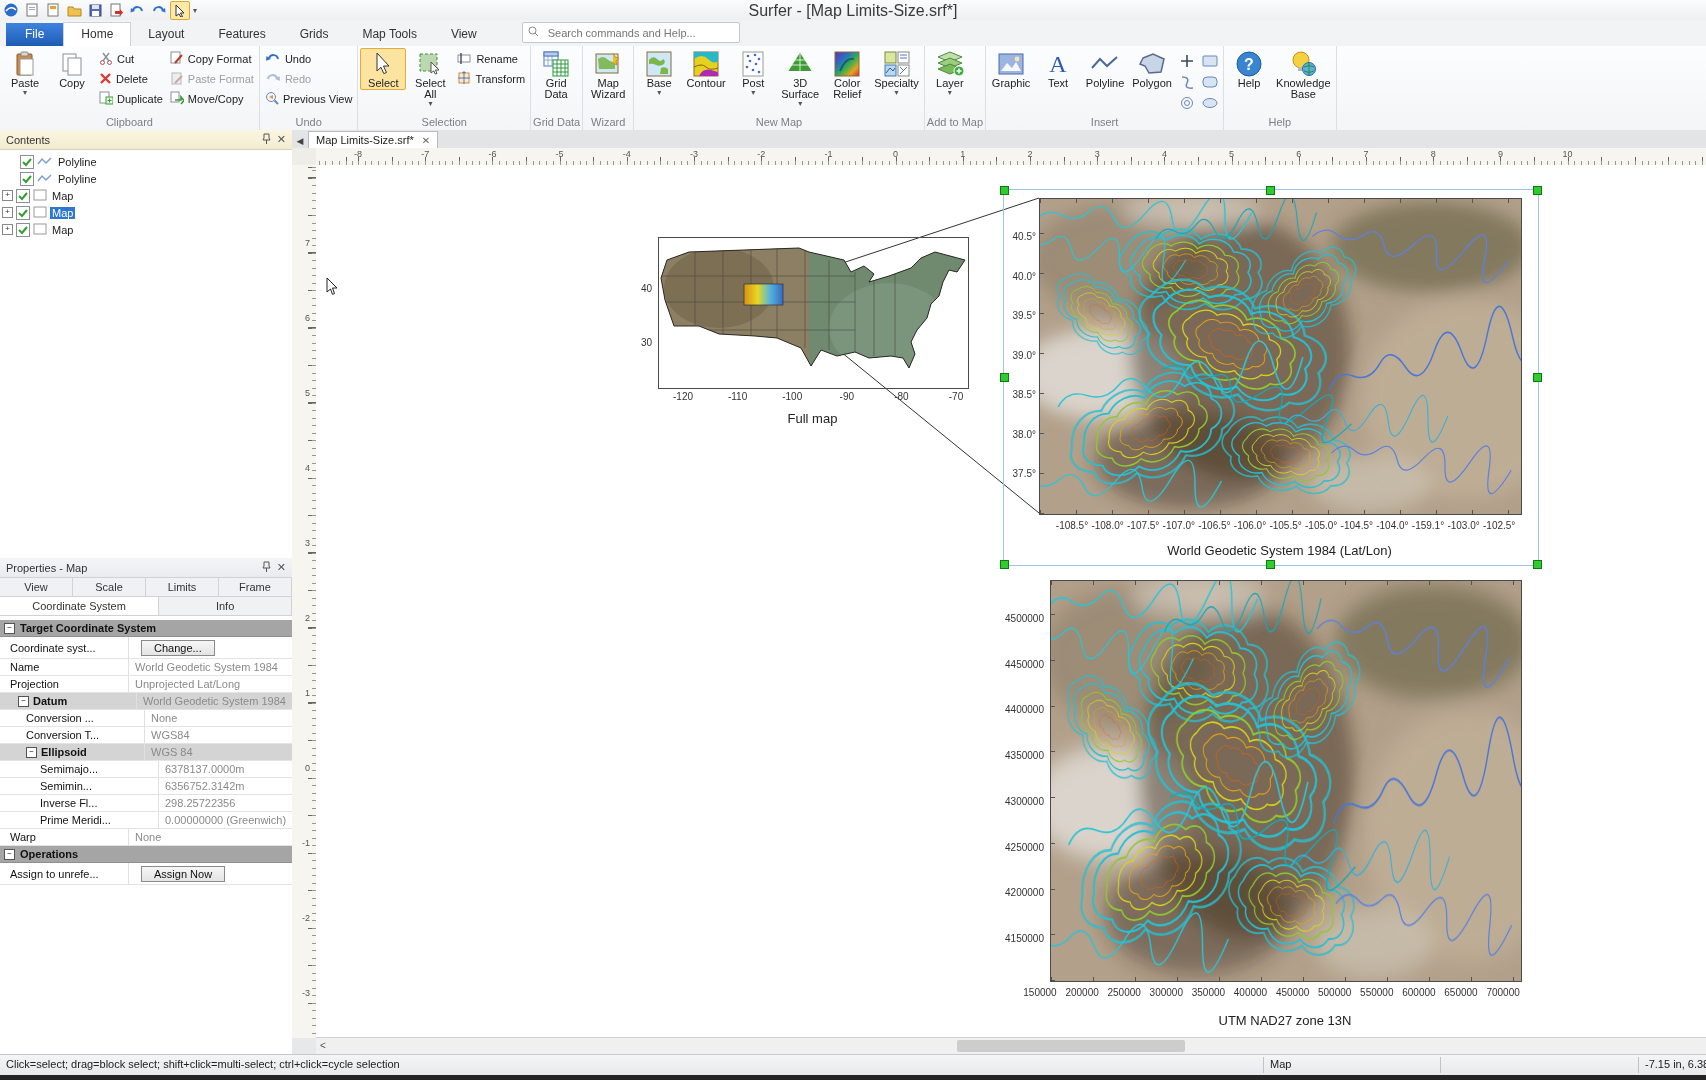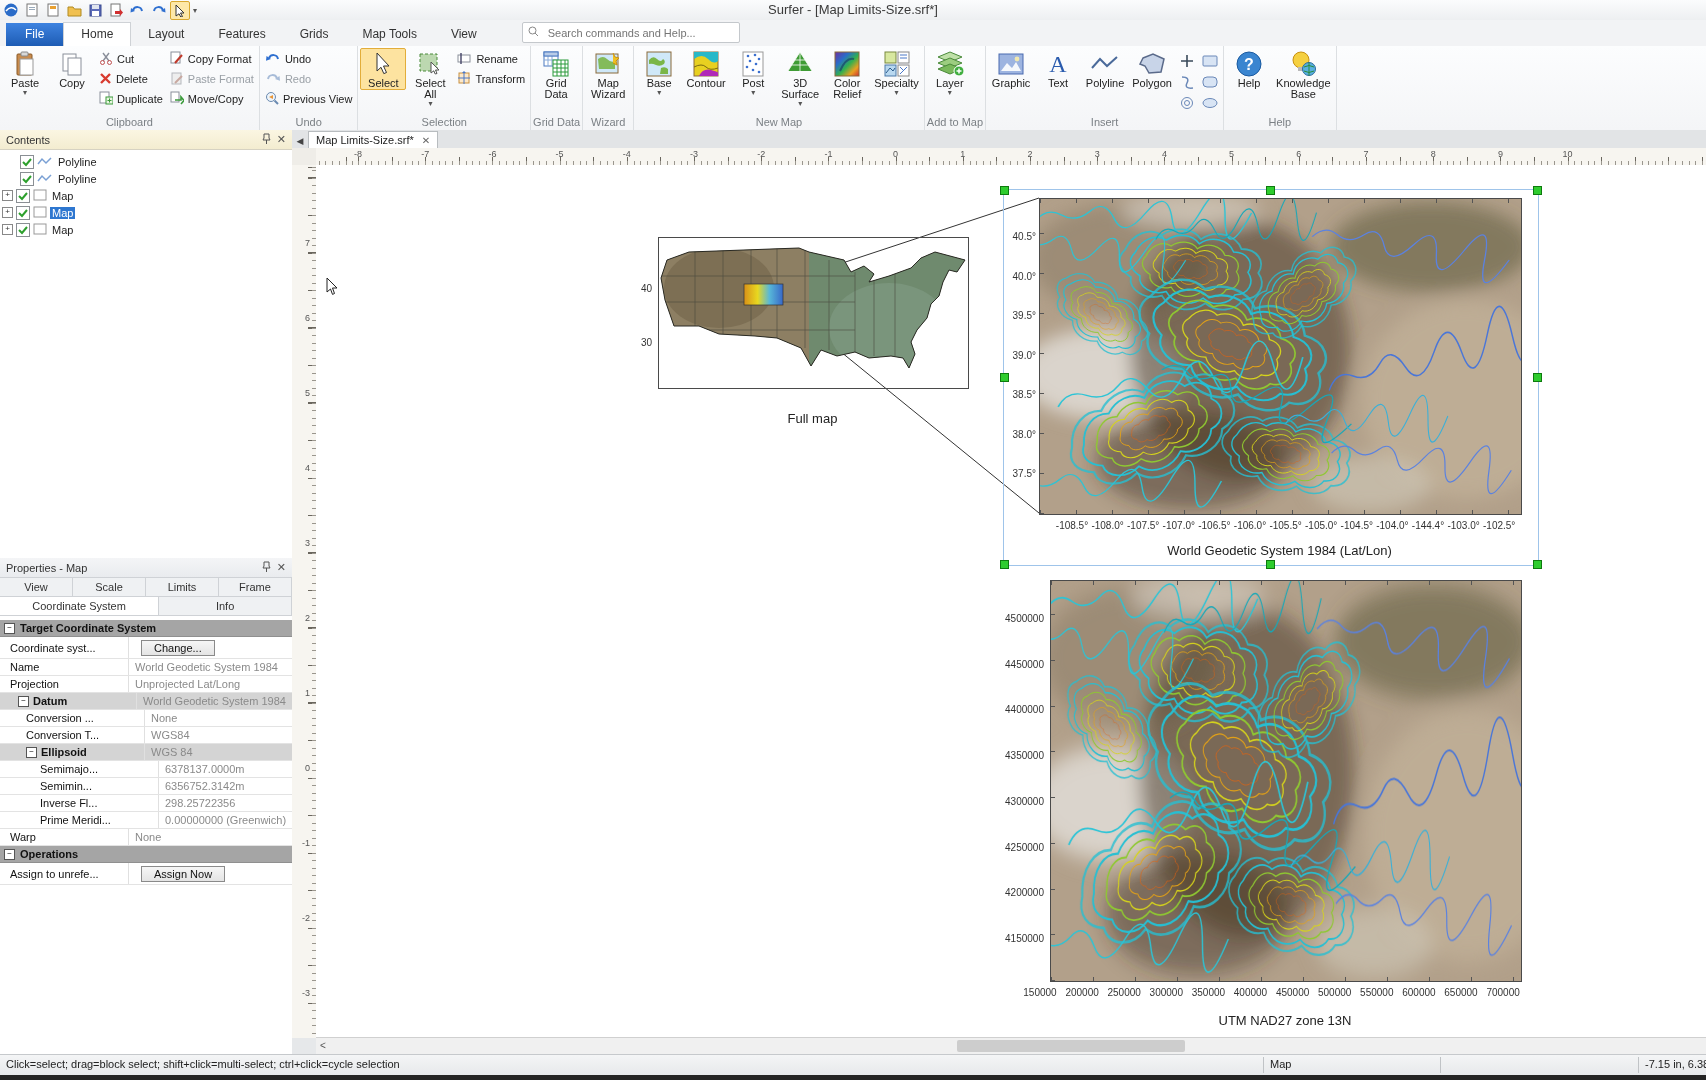--- a/index.html
+++ b/index.html
@@ -2,21 +2,21 @@
 <html><head>
 <meta charset="utf-8">
 <style>
   html,body{margin:0;padding:0;background:#cfd3d8;}
   #app{position:relative;width:1706px;height:1080px;background:#eceef0;font-family:"Liberation Sans",sans-serif;overflow:hidden;font-size:12px;color:#222;}
   
   #titlebar{position:absolute;left:0;top:0;width:1706px;height:20px;background:linear-gradient(#fbfcfd,#edeff1);border-bottom:1px solid #dfe2e5;}
   #qat{position:absolute;left:2px;top:1px;display:flex;align-items:center;gap:3px;height:18px;}
   .qbtn{width:18px;height:17px;display:flex;align-items:center;justify-content:center;}
   .qbtn.sel{border:1px solid #d8a830;background:#fde8a8;border-radius:2px;}
-  #win-title{position:absolute;left:0;right:0;top:2px;text-align:center;font-size:13px;color:#3a3a3a;}
+  #win-title{position:absolute;left:0;right:0;top:2px;text-align:center;font-size:16px;color:#3a3a3a;}
   
   #tabrow{position:absolute;left:0;top:20px;width:1706px;height:26px;background:#f2f3f5;border-bottom:1px solid #d0d3d6;display:flex;align-items:flex-end;}
   .rtab{padding:4px 17px 5px 17px;font-size:12px;color:#333;}
   #tab-file{background:linear-gradient(#3f83e0,#1d5cb4);color:#fff;margin-left:6px;padding:4px 19px 5px 19px;}
   .rtab.active{background:#fff;border:1px solid #cfd2d6;border-bottom:1px solid #fff;margin-bottom:-1px;}
   #searchbox{margin-left:28px;margin-bottom:3px;width:206px;height:19px;background:#fff;border:1px solid #c4c8cc;border-radius:2px;display:flex;align-items:center;padding:0 5px;gap:7px;}
   #searchbox input{border:none;outline:none;font-size:11px;color:#777;width:170px;font-family:"Liberation Sans",sans-serif;background:transparent;}
   
   #ribbon{position:absolute;left:0;top:46px;width:1706px;height:84px;background:linear-gradient(#fcfdfe,#f4f5f7);border-bottom:1px solid #c9ccd0;display:flex;}
   .rgroup{display:flex;flex-direction:column;border-right:1px solid #dcdfe2;padding:1px 2px 0 2px;}
@@ -860,20 +860,28 @@
             </g>
           </g>
           <path d="M8,22 L30,14 L140,10 L150,14 L185,22 L192,34 L205,28 L215,36 L210,44 L230,38 L252,30 L262,20 L276,14 L306,22 L298,34 L290,32 L284,44 L280,58 L272,66 L268,80 L258,92 L252,104 L256,116 L250,130 L244,120 L232,118 L210,120 L196,114 L178,118 L162,112 L152,128 L142,110 L118,100 L96,98 L60,96 L40,88 L15,88 L6,62 L2,40 Z" fill="none" stroke="#2a2a24" stroke-width="1"></path>
           <rect x="85" y="46" width="39" height="21" fill="url(#cograd)" stroke="#333" stroke-width=".7"></rect>
         </svg>
       </div>
       <div class="ticks-y" style="left:308px;top:0;width:28px;height:240px;">
           <span style="top: 123px;">40</span>
           <span style="top: 177px;">30</span>
         </div>
+      <div class="ticks-x" style="position:absolute;left:0;top:226px;width:700px;height:14px;">
+          <span style="left: 367px;">-120</span>
+          <span style="left: 421.6px;">-110</span>
+          <span style="left: 476.2px;">-100</span>
+          <span style="left: 530.8px;">-90</span>
+          <span style="left: 585.4px;">-80</span>
+          <span style="left: 640px;">-70</span>
+        </div>
       <div class="maptitle" style="left:342px;top:246px;width:309px;">Full map</div>
 
       <div id="selrect"></div>
       <div class="mapframe" style="left:723px;top:33px;width:481px;height:315px;">
         <svg width="481" height="315" viewBox="0 0 480 315" preserveAspectRatio="none">
             <use href="#terrainArt"></use>
           </svg>
         <div class="tickstrip-t"></div>
         <div class="tickstrip-b"></div>
         <div class="tickstrip-l"></div>
@@ -891,21 +899,21 @@
           <span style="left: 756px;">-108.5°</span>
           <span style="left: 791.6px;">-108.0°</span>
           <span style="left: 827.2px;">-107.5°</span>
           <span style="left: 862.8px;">-107.0°</span>
           <span style="left: 898.4px;">-106.5°</span>
           <span style="left: 934px;">-106.0°</span>
           <span style="left: 969.6px;">-105.5°</span>
           <span style="left: 1005.2px;">-105.0°</span>
           <span style="left: 1040.8px;">-104.5°</span>
           <span style="left: 1076.4px;">-104.0°</span>
-          <span style="left: 1112px;">-144.4°</span>
+          <span style="left: 1112px;">-159.1°</span>
           <span style="left: 1147.6px;">-103.0°</span>
           <span style="left: 1183.2px;">-102.5°</span>
         </div>
       <div class="maptitle" style="left:723px;top:378px;width:481px;">World Geodetic System 1984 (Lat/Lon)</div>
       <div class="handle" style="left:684px;top:21px;"></div>
       <div class="handle" style="left:950px;top:21px;"></div>
       <div class="handle" style="left:1217px;top:21px;"></div>
       <div class="handle" style="left:684px;top:208px;"></div>
       <div class="handle" style="left:1217px;top:208px;"></div>
       <div class="handle" style="left:684px;top:395px;"></div>

